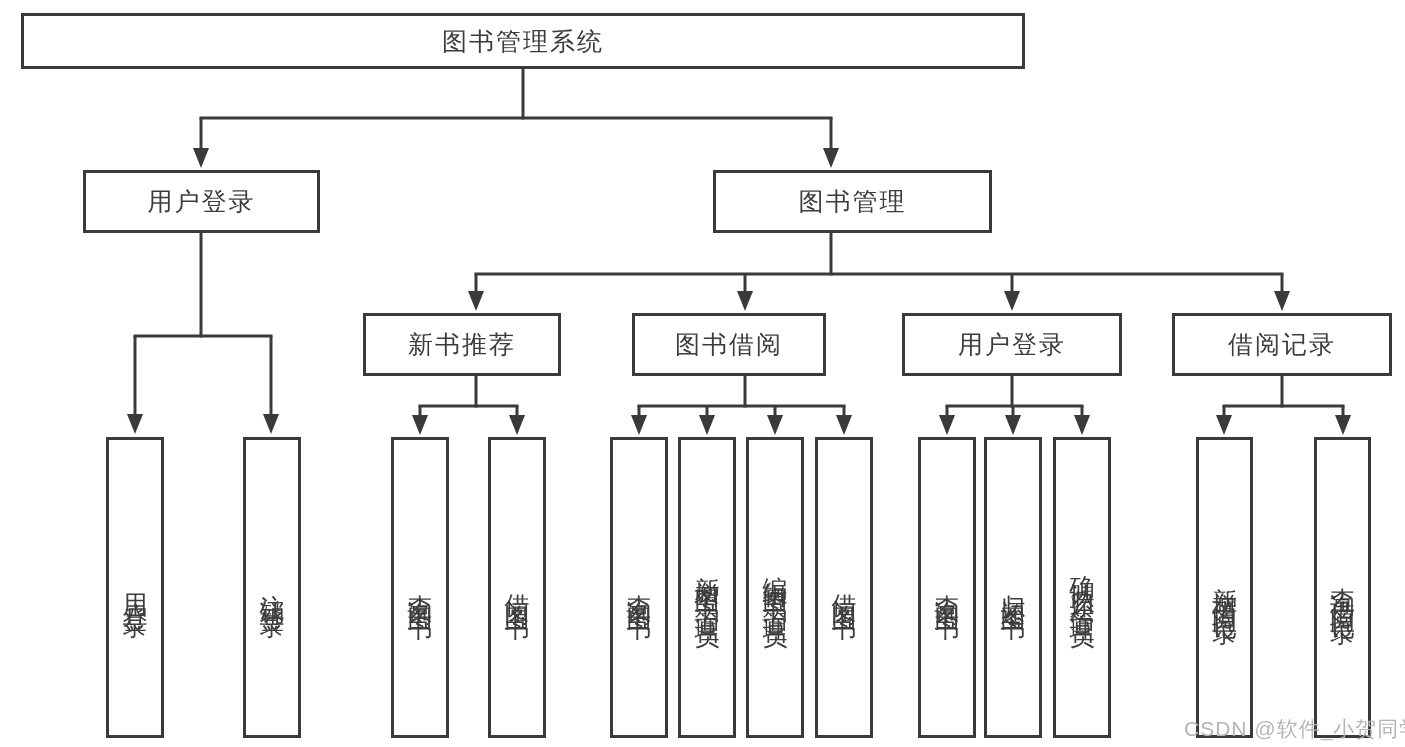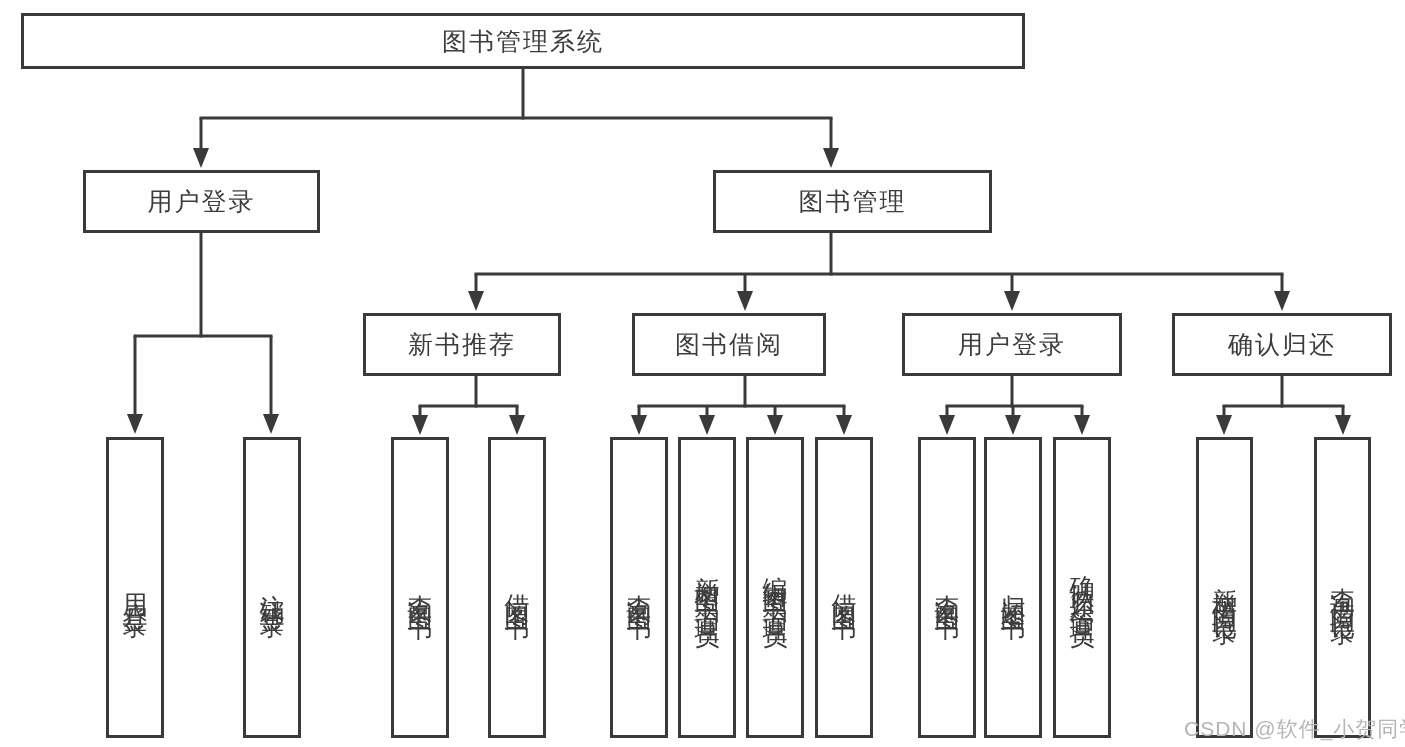--- a/index.html
+++ b/index.html
@@ -134,21 +134,21 @@
   </svg>
 
   <div class="node" style="left:21px;top:13px;width:1004px;height:56px;">图书管理系统</div>
 
   <div class="node" style="left:83px;top:170px;width:237px;height:63px;">用户登录</div>
   <div class="node" style="left:713px;top:170px;width:279px;height:63px;">图书管理</div>
 
   <div class="node" style="left:363px;top:313px;width:198px;height:63px;">新书推荐</div>
   <div class="node" style="left:632px;top:313px;width:194px;height:63px;">图书借阅</div>
   <div class="node" style="left:902px;top:313px;width:220px;height:63px;">用户登录</div>
-  <div class="node" style="left:1172px;top:313px;width:220px;height:63px;">确认归还</div>
+  <div class="node" style="left:1172px;top:313px;width:220px;height:63px;">借阅记录</div>
 
   <div class="node v" style="left:106px;top:437px;width:58px;height:301px;">用户登录</div>
   <div class="node v" style="left:243px;top:437px;width:58px;height:301px;">注销登录</div>
 
   <div class="node v" style="left:391px;top:437px;width:58px;height:301px;">查询图书</div>
   <div class="node v" style="left:488px;top:437px;width:58px;height:301px;">借阅图书</div>
 
   <div class="node v" style="left:610px;top:437px;width:58px;height:301px;">查询图书</div>
   <div class="node v" style="left:678px;top:437px;width:58px;height:301px;">新增图书（管理员）</div>
   <div class="node v" style="left:746px;top:437px;width:58px;height:301px;">编辑图书（管理员）</div>

